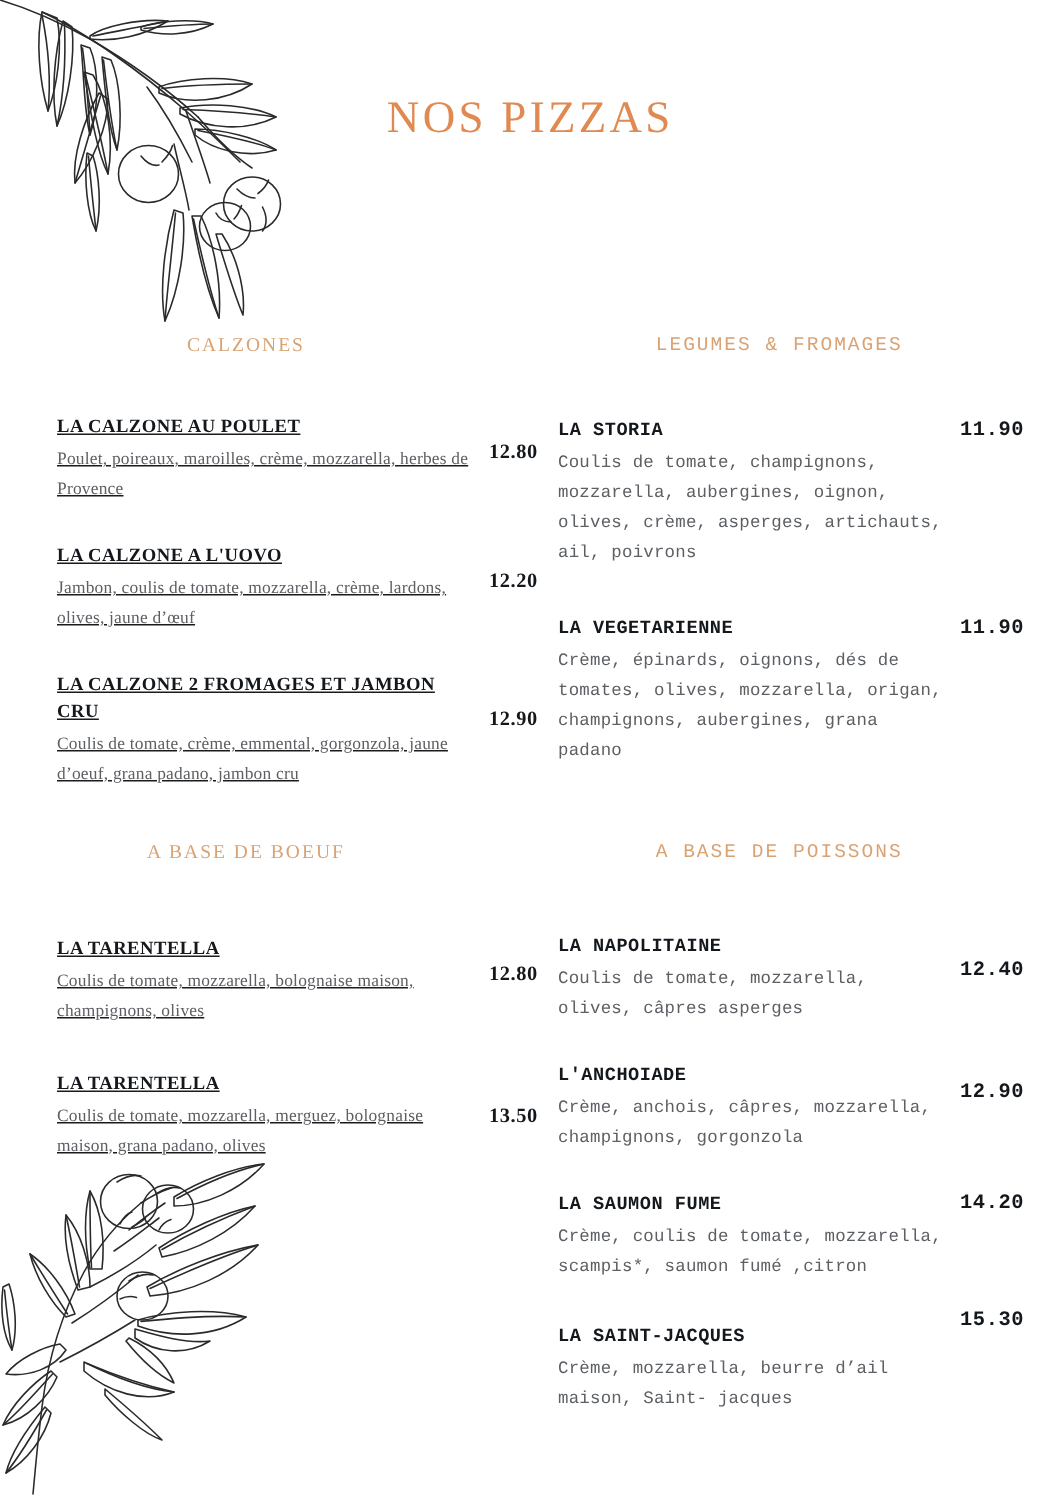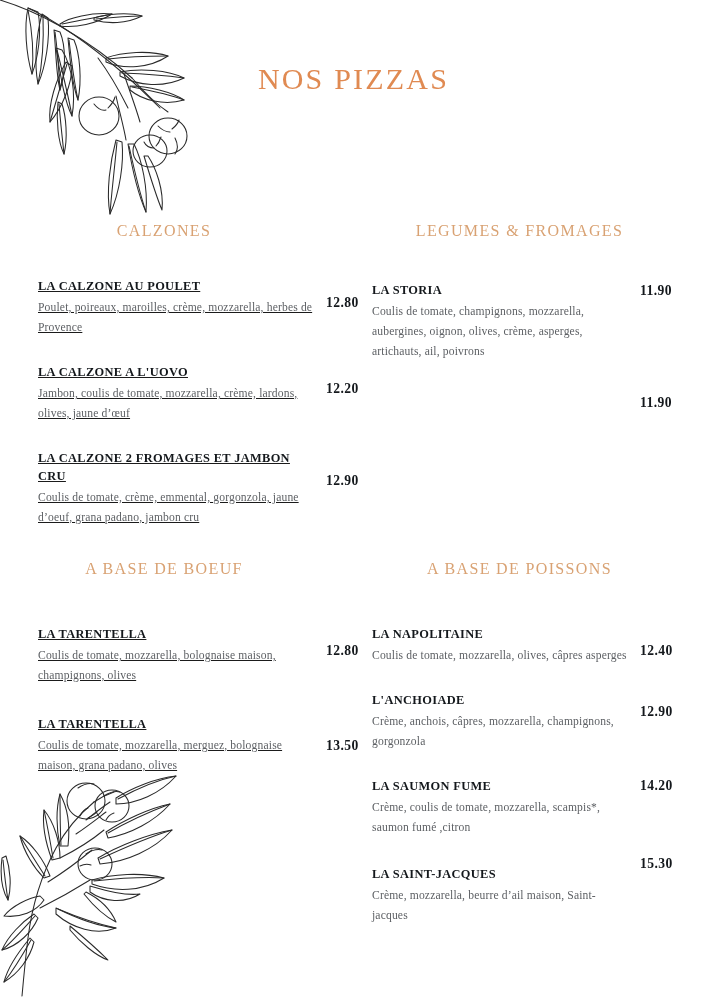--- a/index.html
+++ b/index.html
@@ -64,25 +64,25 @@
   #block-row-2 { top: 560px; }
 
   .columns {
     display: flex;
     width: 707px;
   }
   .col {
     box-sizing: border-box;
   }
   .col-left  { width: 360px; padding-left: 38px; padding-right: 8px; }
-  .col-right { width: 347px; padding-left: 12px; padding-right: 22px; }
+  .col-right { width: 347px; padding-left: 12px; padding-right: 22px; font-family: Liberation Mono, monospace; }
 
   .section-head {
     color: #d9a273;
-    font-size: 16px;
+    font-size: 13px;
     letter-spacing: 1.35px;
     text-align: center;
     font-weight: 400;
     white-space: nowrap;
   }
   .col-left .section-head  { padding-right: 62px; }
   .col-right .section-head { padding-right: 18px; }
 
   .items { margin-top: 38px; }
   .col-right .items { margin-top: 42px; }
@@ -279,20 +279,24 @@
 
         <div class="item" style="margin-bottom:32px">
           <div class="item-body">
             <div class="item-name">LA STORIA</div>
             <div class="item-desc">Coulis de tomate, champignons, mozzarella, aubergines, oignon, olives, crème, asperges, artichauts, ail, poivrons</div>
           </div>
           <div class="item-price" style="top:1px">11.90</div>
         </div>
 
         <div class="item">
+          <div class="item-body">
+            <div class="item-name">LA VEGETARIENNE</div>
+            <div class="item-desc">Crème, épinards, oignons, dés de tomates, olives, mozzarella, origan, champignons, aubergines, grana padano</div>
+          </div>
           <div class="item-price" style="top:1px">11.90</div>
         </div>
 
       </div>
     </div>
   </div>
 </div>
 
 <div class="menu-block" id="block-row-2">
   <div class="columns">

